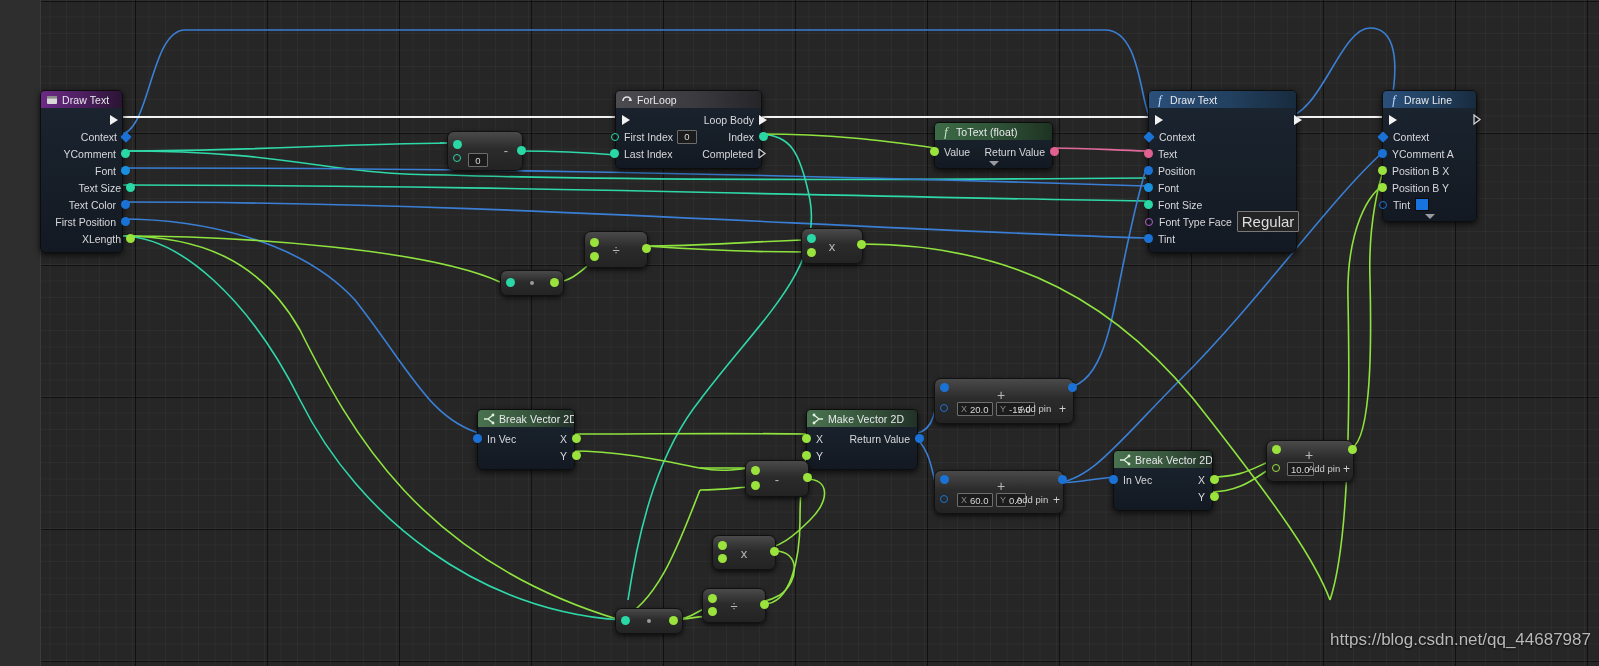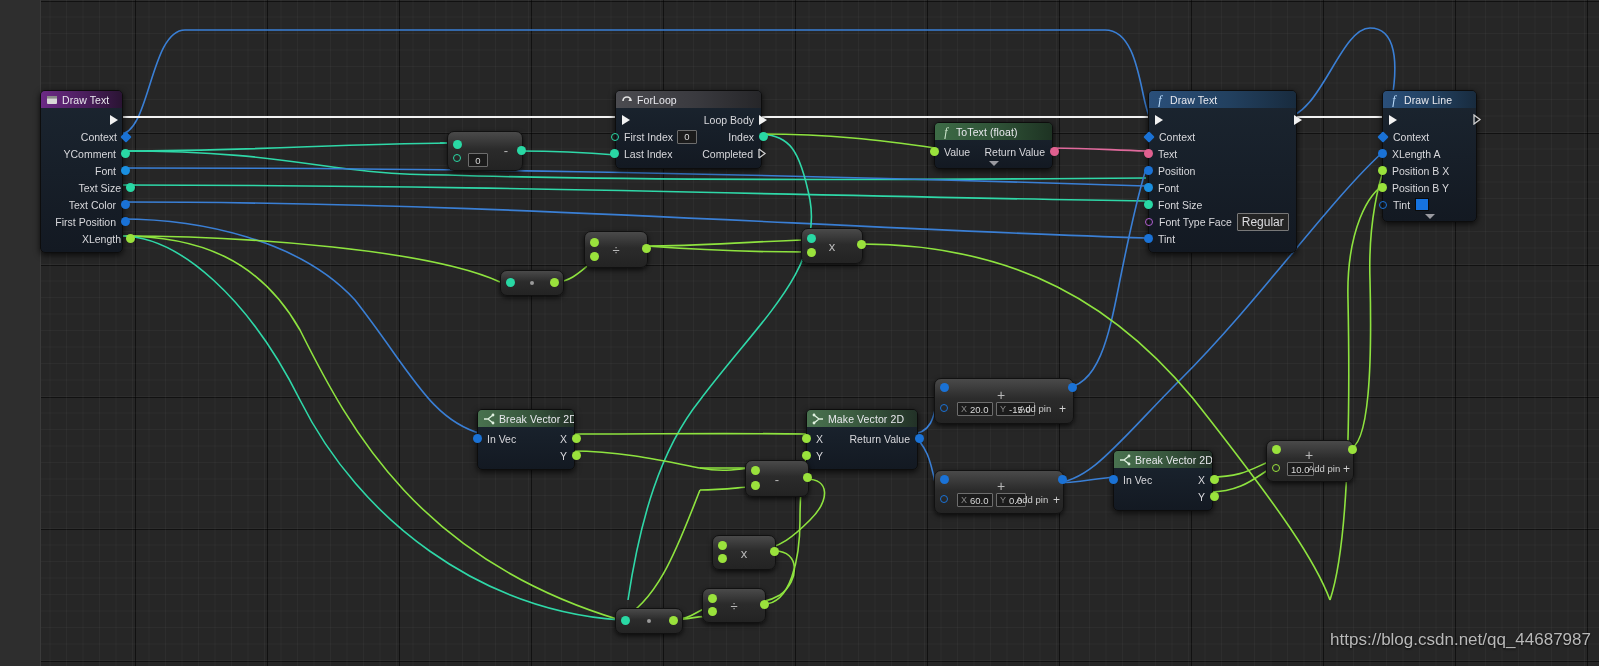--- a/index.html
+++ b/index.html
@@ -61,21 +61,21 @@
   .exechev{width:9px;height:11px;flex:0 0 auto;}
 
   
   .vbox{border:1px solid #6d6d6d;background:#1b1b1b;color:#d9d9d9;font-size:9.5px;
         padding:0 3px;line-height:11px;height:12px;display:inline-flex;align-items:center;
         border-radius:1px;}
   .vbox.blank{min-width:12px;justify-content:center;}
   .vlabel{color:#8a8a8a;font-size:9px;margin-right:3px;}
   .addpin{color:#cfcfcf;font-size:9.5px;white-space:nowrap;}
   .plus{color:#cfcfcf;font-size:12px;line-height:8px;}
-  .enumbox{border:1px solid #787878;background:#242424;color:#dcdce0;font-size:12px;
+  .enumbox{border:1px solid #787878;background:#242424;color:#dcdce0;font-size:15px;
         padding:1px 4px;border-radius:1px;}
   .swatch{width:12px;height:11px;background:#1673e0;border:1px solid #0b0b0b;display:inline-block;}
   .caret{width:0;height:0;border-left:5px solid transparent;border-right:5px solid transparent;
         border-top:5px solid #9a9aa0;margin:1px auto 0 auto;}
 
   
   #wm-big{position:absolute;right:6px;bottom:6px;font-size:52px;font-weight:bold;
     color:rgba(255,255,255,.055);letter-spacing:2px;white-space:nowrap;
     font-family:"Liberation Sans",sans-serif;}
   #wm-url{position:absolute;right:8px;bottom:16px;font-size:17px;color:#b9b9b9;
@@ -350,21 +350,21 @@
         <svg class="exechev" style="margin-right:-12px;" viewBox="0 0 9 11">
           <path d="M1 1 L7 5.5 L1 10 Z" fill="none" stroke="#cfcfcf" stroke-width="1.3"></path>
         </svg>
       </div>
       <div class="pinrow" style="padding:0 6px;">
         <span class="dot" style="background:#1a72d6;width:8px;height:8px;transform:rotate(45deg);border-radius:1px;margin-left:-10px;margin-right:6px;"></span>
         <span class="pname">Context</span>
       </div>
       <div class="pinrow" style="padding:0 6px;">
         <span class="dot" style="background:#1a72d6;margin-left:-11px;margin-right:5px;"></span>
-        <span class="pname">XLength A</span>
+        <span class="pname">YComment A</span>
       </div>
       <div class="pinrow" style="padding:0 6px;">
         <span class="dot" style="background:#9ae23c;margin-left:-11px;margin-right:5px;"></span>
         <span class="pname">Position B X</span>
       </div>
       <div class="pinrow" style="padding:0 6px;">
         <span class="dot" style="background:#9ae23c;margin-left:-11px;margin-right:5px;"></span>
         <span class="pname">Position B Y</span>
       </div>
       <div class="pinrow" style="padding:0 6px;">

